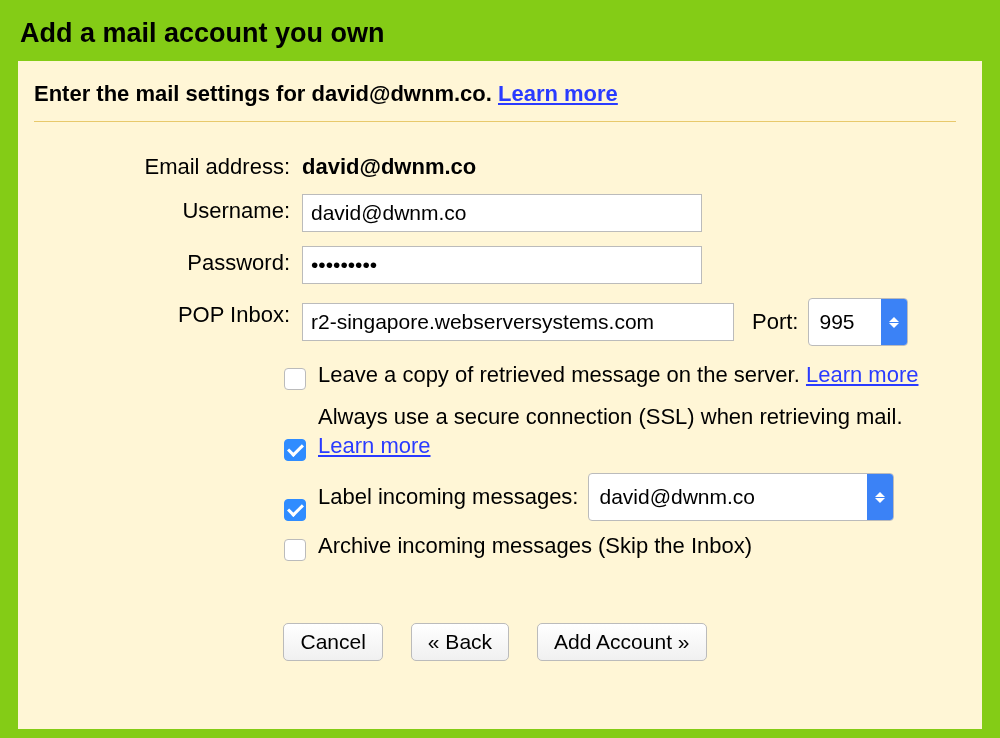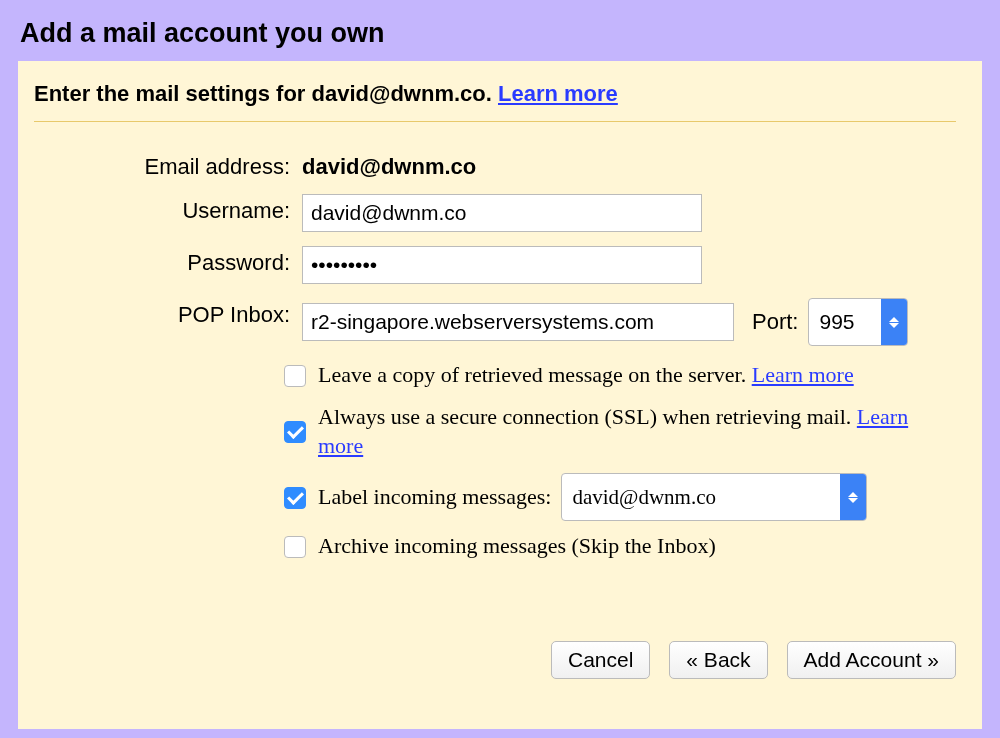--- a/index.html
+++ b/index.html
@@ -10,21 +10,21 @@
     body {
       font-family: Arial, Helvetica, sans-serif;
       background: #fff;
       width: 1000px;
       height: 738px;
       overflow: hidden;
     }
     .dialog {
       width: 100%;
       height: 100%;
-      background: #c4b5fd;
+      background: #84cc16;
       padding: 0;
     }
     .dialog-title {
       font-size: 27px;
       font-weight: bold;
       padding: 18px 20px 12px 20px;
       color: #000;
     }
     .dialog-body {
       background: #fff6d6;
@@ -126,25 +126,24 @@
       border-bottom: 5px solid #fff;
     }
     .select-chevron::after {
       content: "";
       border-left: 5px solid transparent;
       border-right: 5px solid transparent;
       border-top: 5px solid #fff;
     }
     .option-row {
       display: flex;
-      align-items: center;
+      align-items: flex-end;
       margin-bottom: 12px;
       padding-left: 250px;
       font-size: 22px;
-      font-family: Liberation Serif, serif;
     }
     .option-row.tight {
       margin-bottom: 10px;
     }
     .checkbox {
       width: 22px;
       height: 22px;
       background: #fff;
       border: 1px solid #bbb;
       border-radius: 4px;
@@ -176,23 +175,23 @@
     .option-text a {
       color: #2a3bff;
       text-decoration: underline;
     }
     .option-inline {
       display: flex;
       align-items: center;
     }
     .button-row {
       display: flex;
-      justify-content: flex-end;
-      gap: 19px;
-      margin-top: 80px;
+      justify-content: center;
+      gap: 28px;
+      margin-top: 62px;
     }
     .btn {
       font-family: Arial, Helvetica, sans-serif;
       font-size: 21px;
       padding: 6px 16px;
       background: linear-gradient(#ffffff, #f0f0f0);
       border: 1px solid #bbb;
       border-radius: 5px;
       cursor: pointer;
       color: #000;

